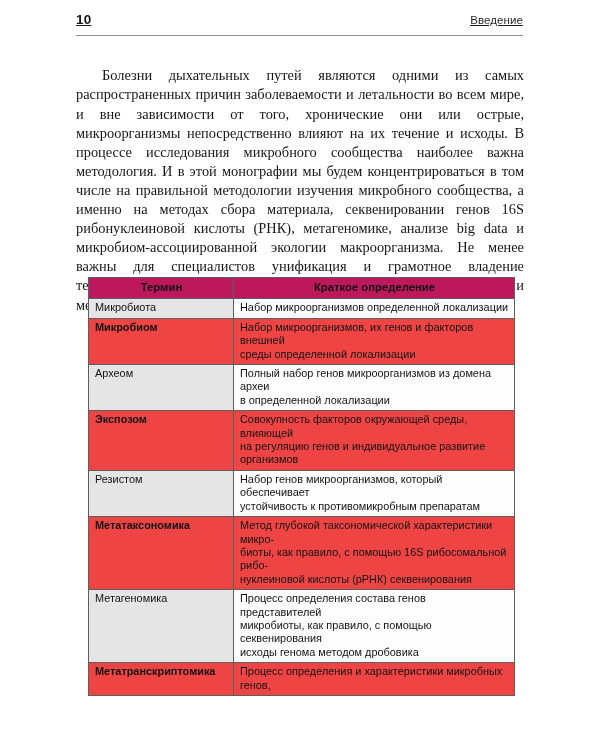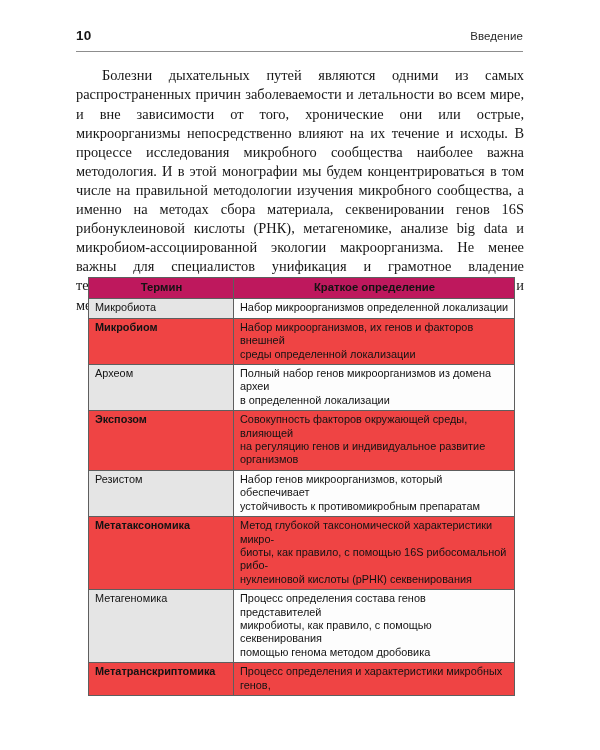--- a/index.html
+++ b/index.html
@@ -21,23 +21,24 @@
     left: 0; top: 0;
     width: 600px;
     height: 750px;
     background: #ffffff;
   }
 
   
   .running-head {
     position: absolute;
     left: 76px;
-    top: 28px;
+    top: 12px;
     width: 447px;
     height: 26px;
+    text-decoration: underline;
   }
   .rh-row {
     display: flex;
     align-items: baseline;
     justify-content: space-between;
     height: 20px;
   }
   .folio {
     font-family: "Liberation Sans", sans-serif;
     font-weight: bold;
@@ -204,21 +205,21 @@
             <span class="line">Метод глубокой таксономической характеристики микро-</span>
             <span class="line">биоты, как правило, с помощью 16S рибосомальной рибо-</span>
             <span class="line">нуклеиновой кислоты (рРНК) секвенирования</span>
           </td>
         </tr>
         <tr>
           <td class="term-cell">Метагеномика</td>
           <td class="def-cell">
             <span class="line">Процесс определения состава генов представителей</span>
             <span class="line">микробиоты, как правило, с помощью секвенирования</span>
-            <span class="line">помощью генома методом дробовика</span>
+            <span class="line">исходы генома методом дробовика</span>
           </td>
         </tr>
         <tr class="shaded">
           <td class="term-cell">Метатранскриптомика</td>
           <td class="def-cell">
             <span class="line">Процесс определения и характеристики микробных генов,</span>
           </td>
         </tr>
       </tbody>
   </table>

